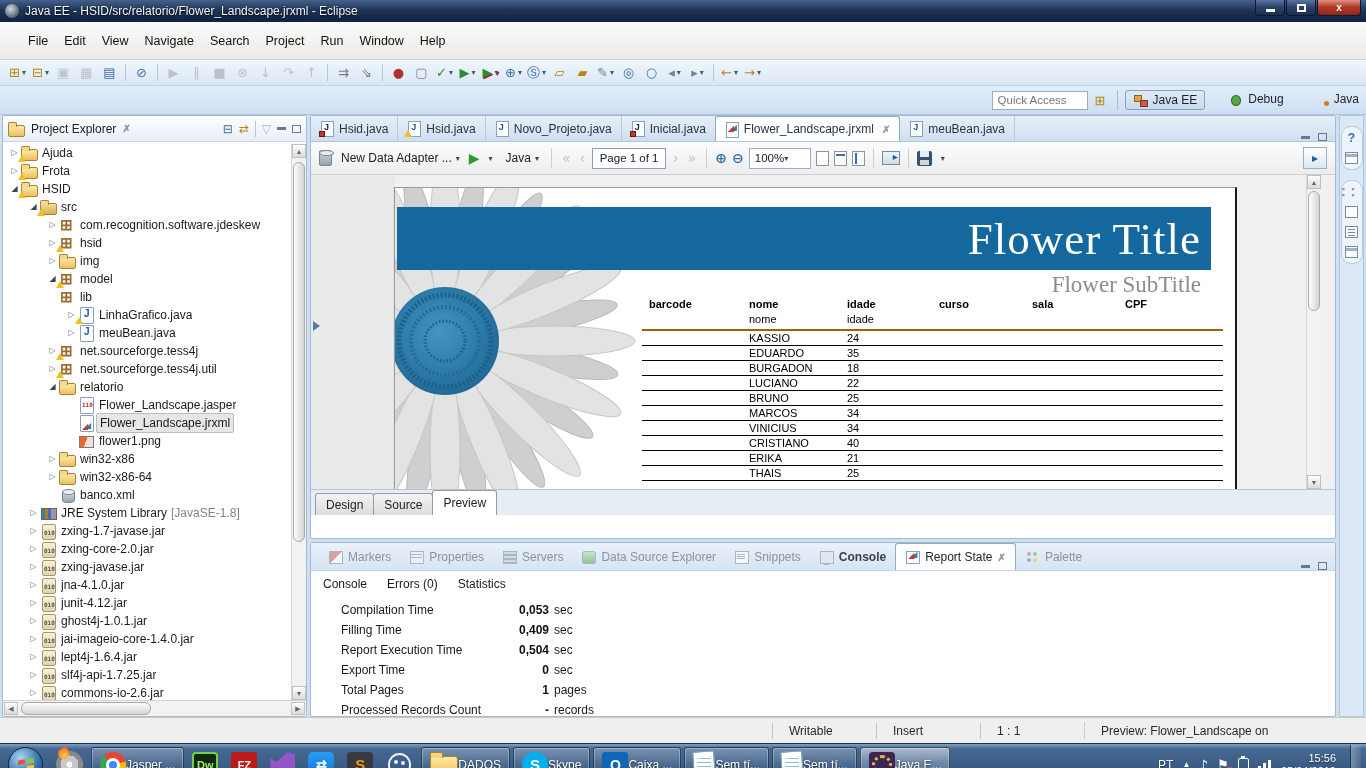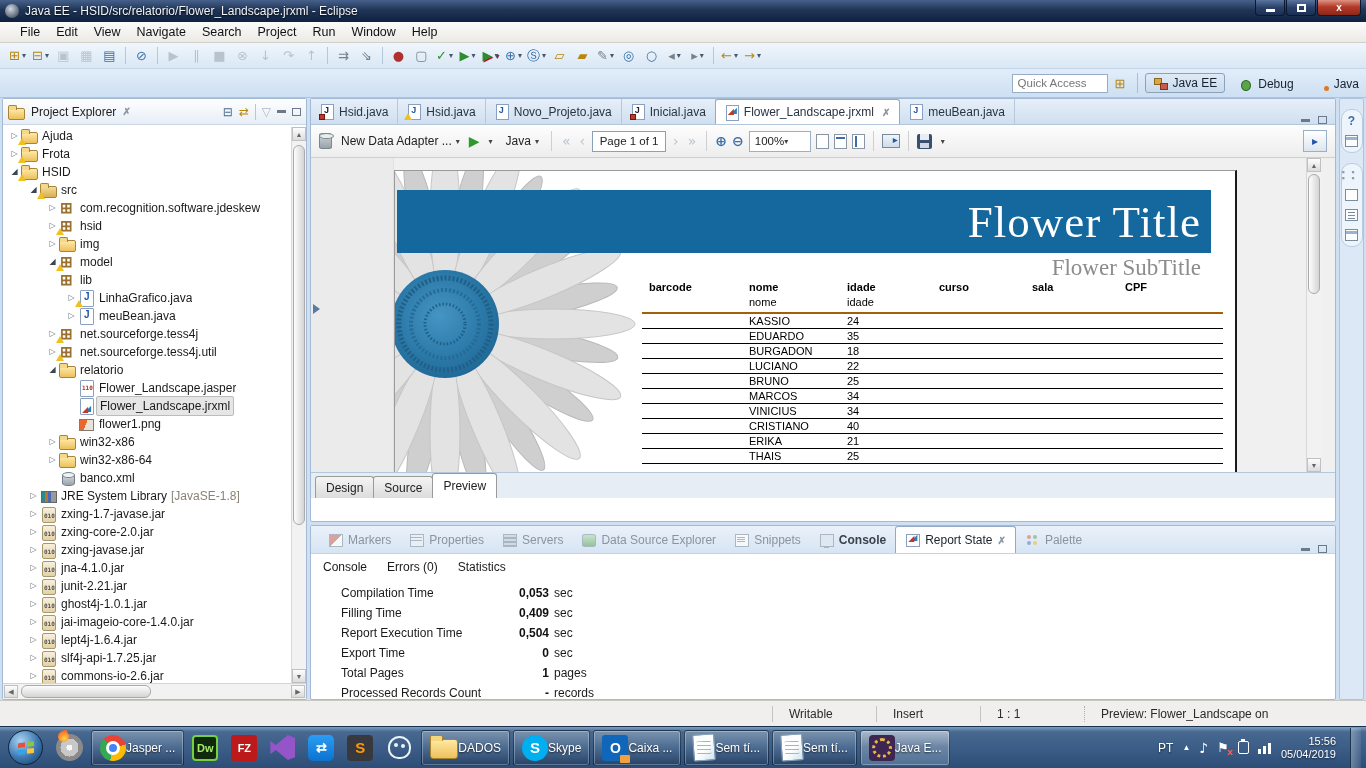--- a/index.html
+++ b/index.html
@@ -11,21 +11,21 @@
 .titlebar{height:22px;background:linear-gradient(180deg,#46618c 0%,#203556 45%,#0f2142 100%);display:flex;align-items:center;padding:0 5px;color:#f0f4fa;flex:none}
 .ecl-icon{width:14px;height:14px;border-radius:50%;background:radial-gradient(circle at 40% 35%,#cfd8e2,#6a7684 60%,#2e3742);margin-right:6px;flex:none}
 .win-title{font-size:12px;white-space:nowrap;text-shadow:0 1px 2px #000}
 .wc{display:flex;gap:1px;margin-left:auto;align-self:flex-start}
 .wcb{height:16px;width:30px;border:1px solid #0a1830;border-top:none;border-radius:0 0 4px 4px;background:linear-gradient(#5a759f,#2a4068 50%,#1a2f52);display:flex;align-items:center;justify-content:center;color:#fff}
 .wcb.close{width:44px;background:linear-gradient(#dd9484,#b43a2a 45%,#8e2718);font-weight:bold;font-size:10px}
 .wcb .minbar{width:9px;height:3px;background:#fff;margin-top:5px}
 .wcb .maxbox{width:9px;height:8px;border:2px solid #fff}
 
 
-.menubar{height:21px;background:linear-gradient(#fbfbfa,#eceae6);border-bottom:1px solid #d2d0ca;display:flex;align-items:center;padding-left:12px;flex:none}
+.menubar{height:38px;background:linear-gradient(#fbfbfa,#eceae6);border-bottom:1px solid #d2d0ca;display:flex;align-items:center;padding-left:20px;flex:none}
 .menu-item{padding:2px 8px;font-size:12.5px;color:#111}
 
 
 .toolbar{height:26px;background:linear-gradient(#f0f6fc,#d9e7f5);border-bottom:1px solid #c4d6e9;display:flex;align-items:center;padding-left:6px;flex:none}
 .tbi{height:20px;min-width:21px;display:flex;align-items:center;justify-content:center;font-size:13px;position:relative;margin:0 1px}
 .tbi.dd::after{content:"▾";font-size:8px;color:#44586e;margin-left:2px}
 .tbi.sep{min-width:7px}
 .tbi.sep::before{content:"";width:1px;height:17px;background:#b4c7db}
 .tbk-gold{color:#b8860b}.tbk-green{color:#2e8b2e}.tbk-green2{color:#2e8b2e;text-shadow:1px 1px 0 #c03}
 .tbk-red{color:#b03030}.tbk-blue{color:#3a6ea5}.tbk-gray{color:#77818e}.tbk-dim{color:#b9c3cf}
@@ -383,21 +383,21 @@
       </span>
       <span class="tbi tbk-gold dd">
         <span class="g">→</span>
       </span>
     </div>
 
   <div class="toolbar2">
     <input class="qa-input" placeholder="Quick Access" style="">
     <span class="pi pi-open">⊞</span>
     <span class="p-sep"></span>
-    <span style="display:flex;align-items:flex-end;gap:6px">
+    <span style="display:flex;align-items:flex-start;gap:16px">
 
         <span class="persp active">
           <span class="pi pi-javaee"></span>
           <span>Java EE</span>
         </span>
 
         <span class="persp">
           <span class="pi pi-debug"></span>
           <span>Debug</span>
         </span>
@@ -662,21 +662,21 @@
               </span>
               <span class="tlabel">jna-4.1.0.jar</span>
 
             </div>
 
             <div class="titem lvl-1">
               <span class="arrow ar-c"></span>
               <span class="ticwrap">
                 <span class="tic ic-jar"></span>
               </span>
-              <span class="tlabel">junit-2.21.jar</span>
+              <span class="tlabel">junit-4.12.jar</span>
 
             </div>
 
             <div class="titem lvl-1">
               <span class="arrow ar-c"></span>
               <span class="ticwrap">
                 <span class="tic ic-jar"></span>
               </span>
               <span class="tlabel">ghost4j-1.0.1.jar</span>
 

